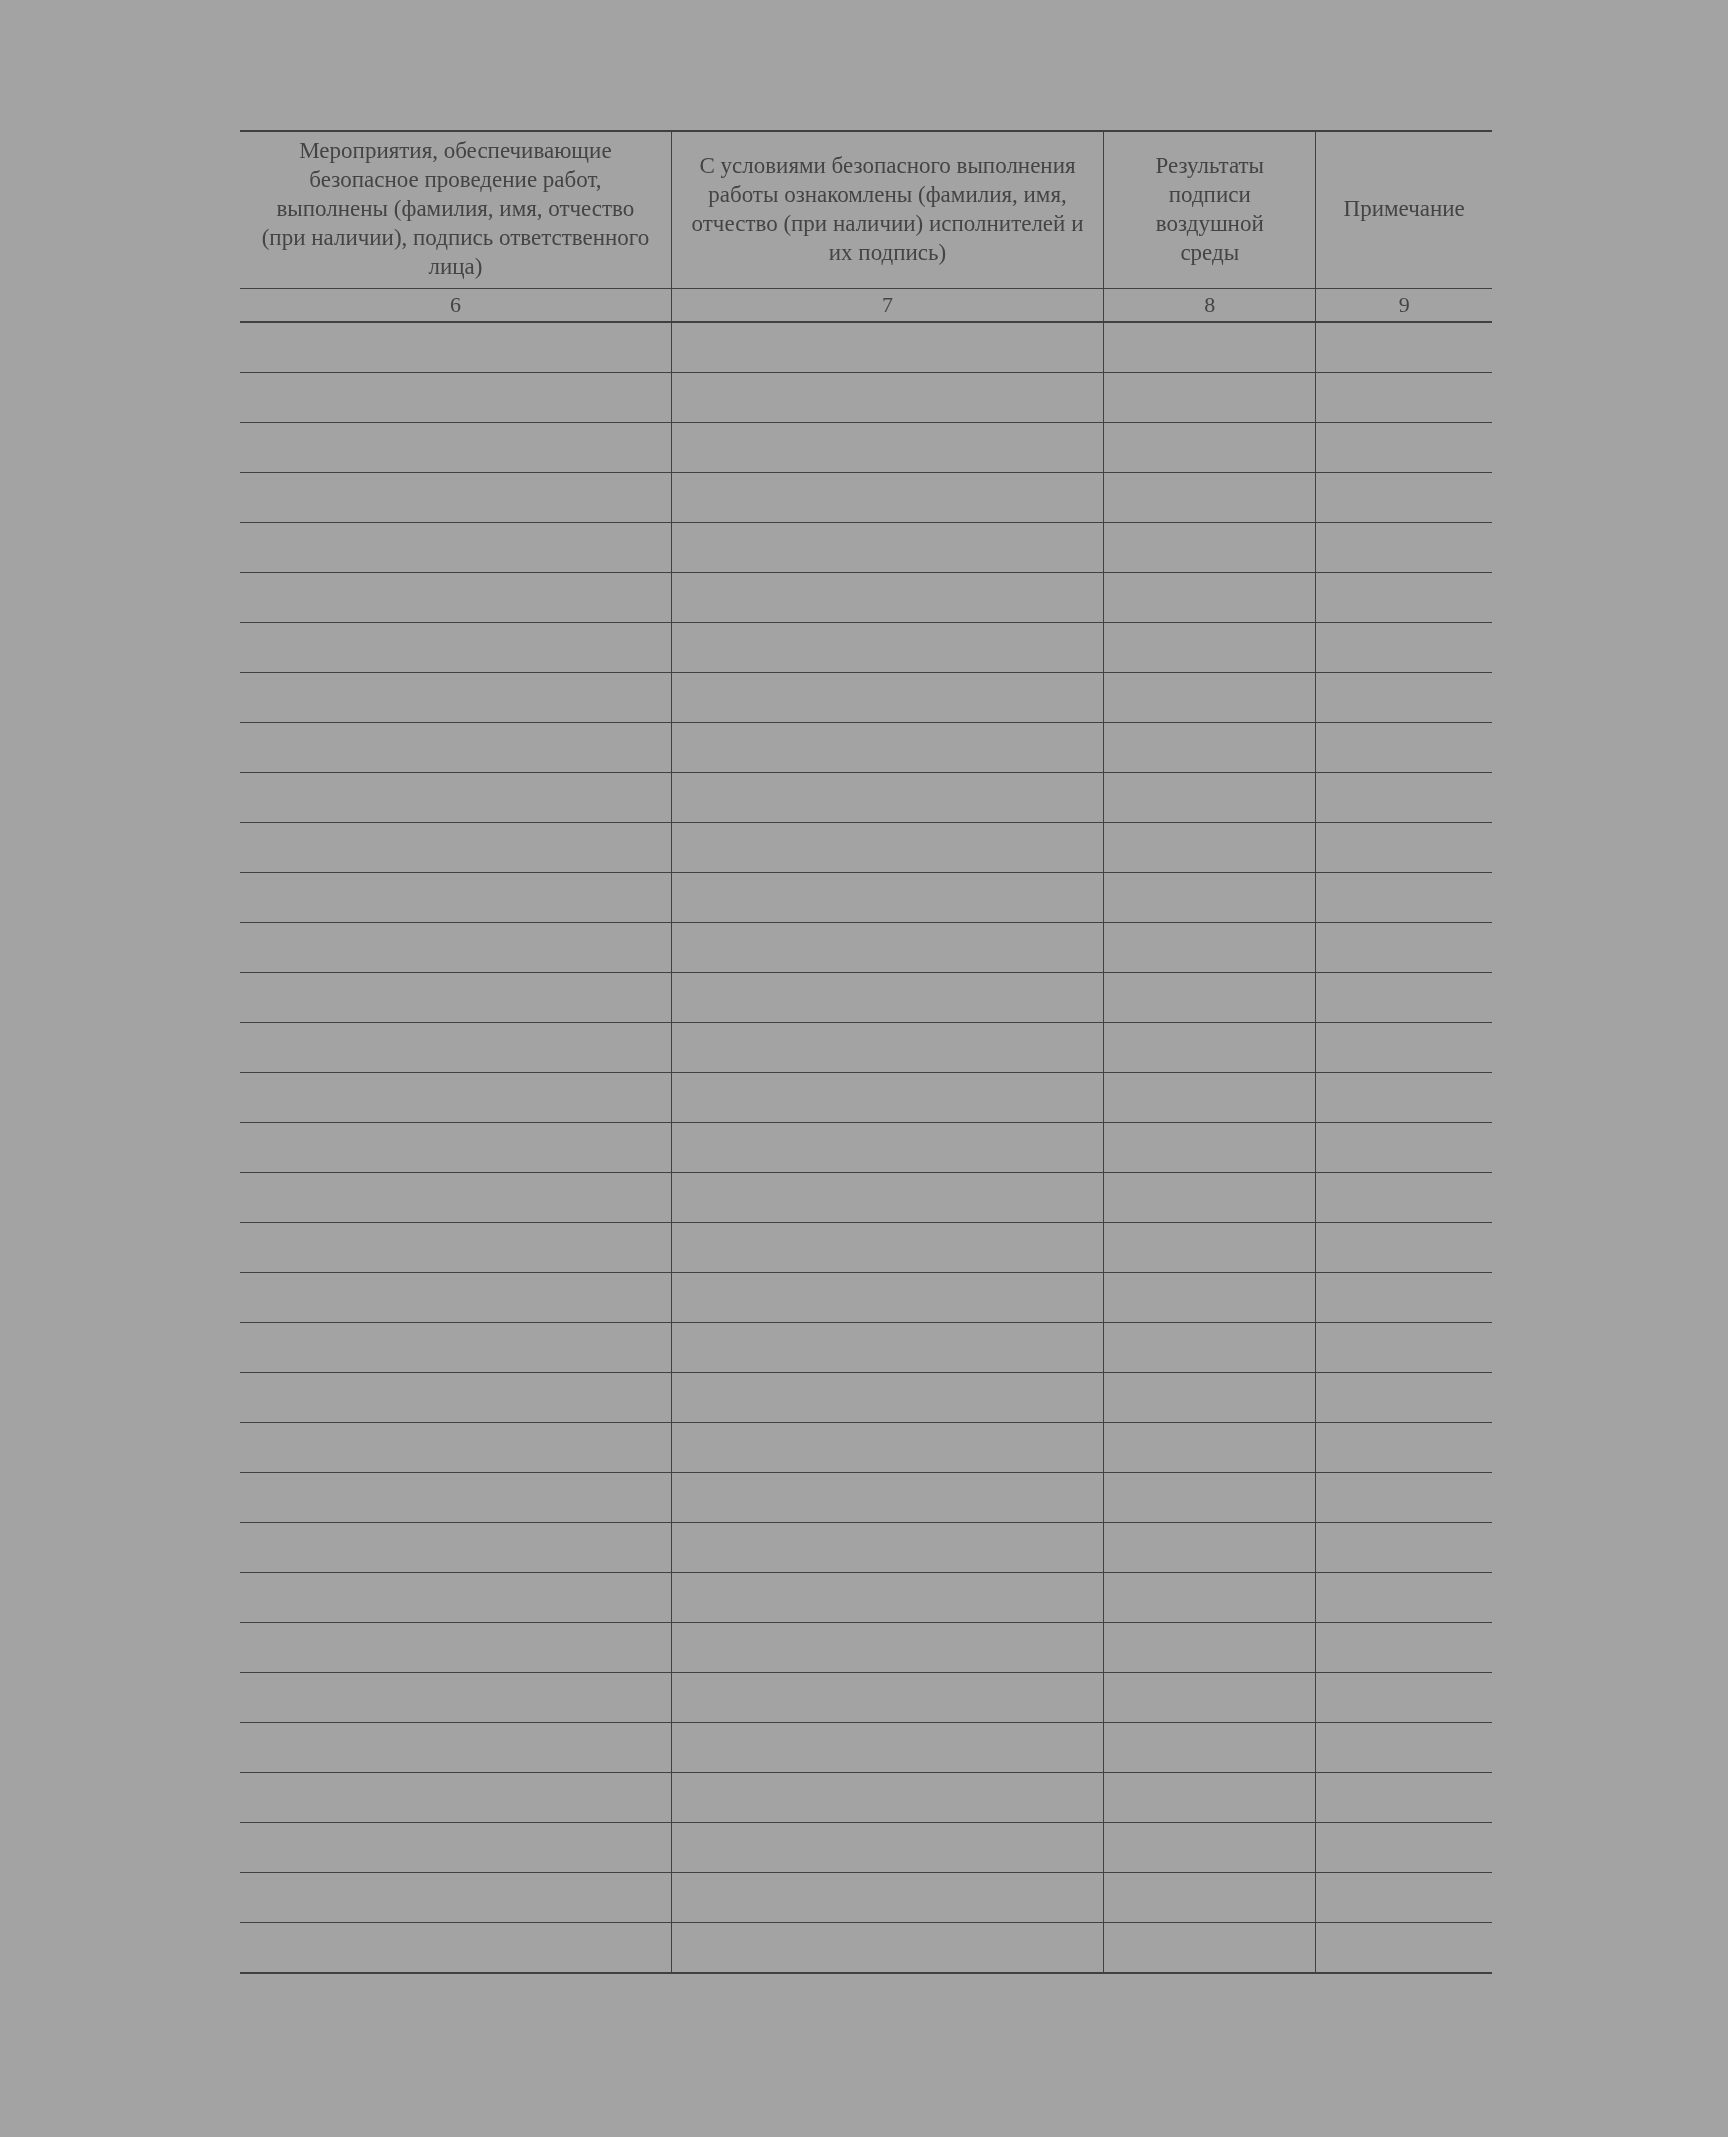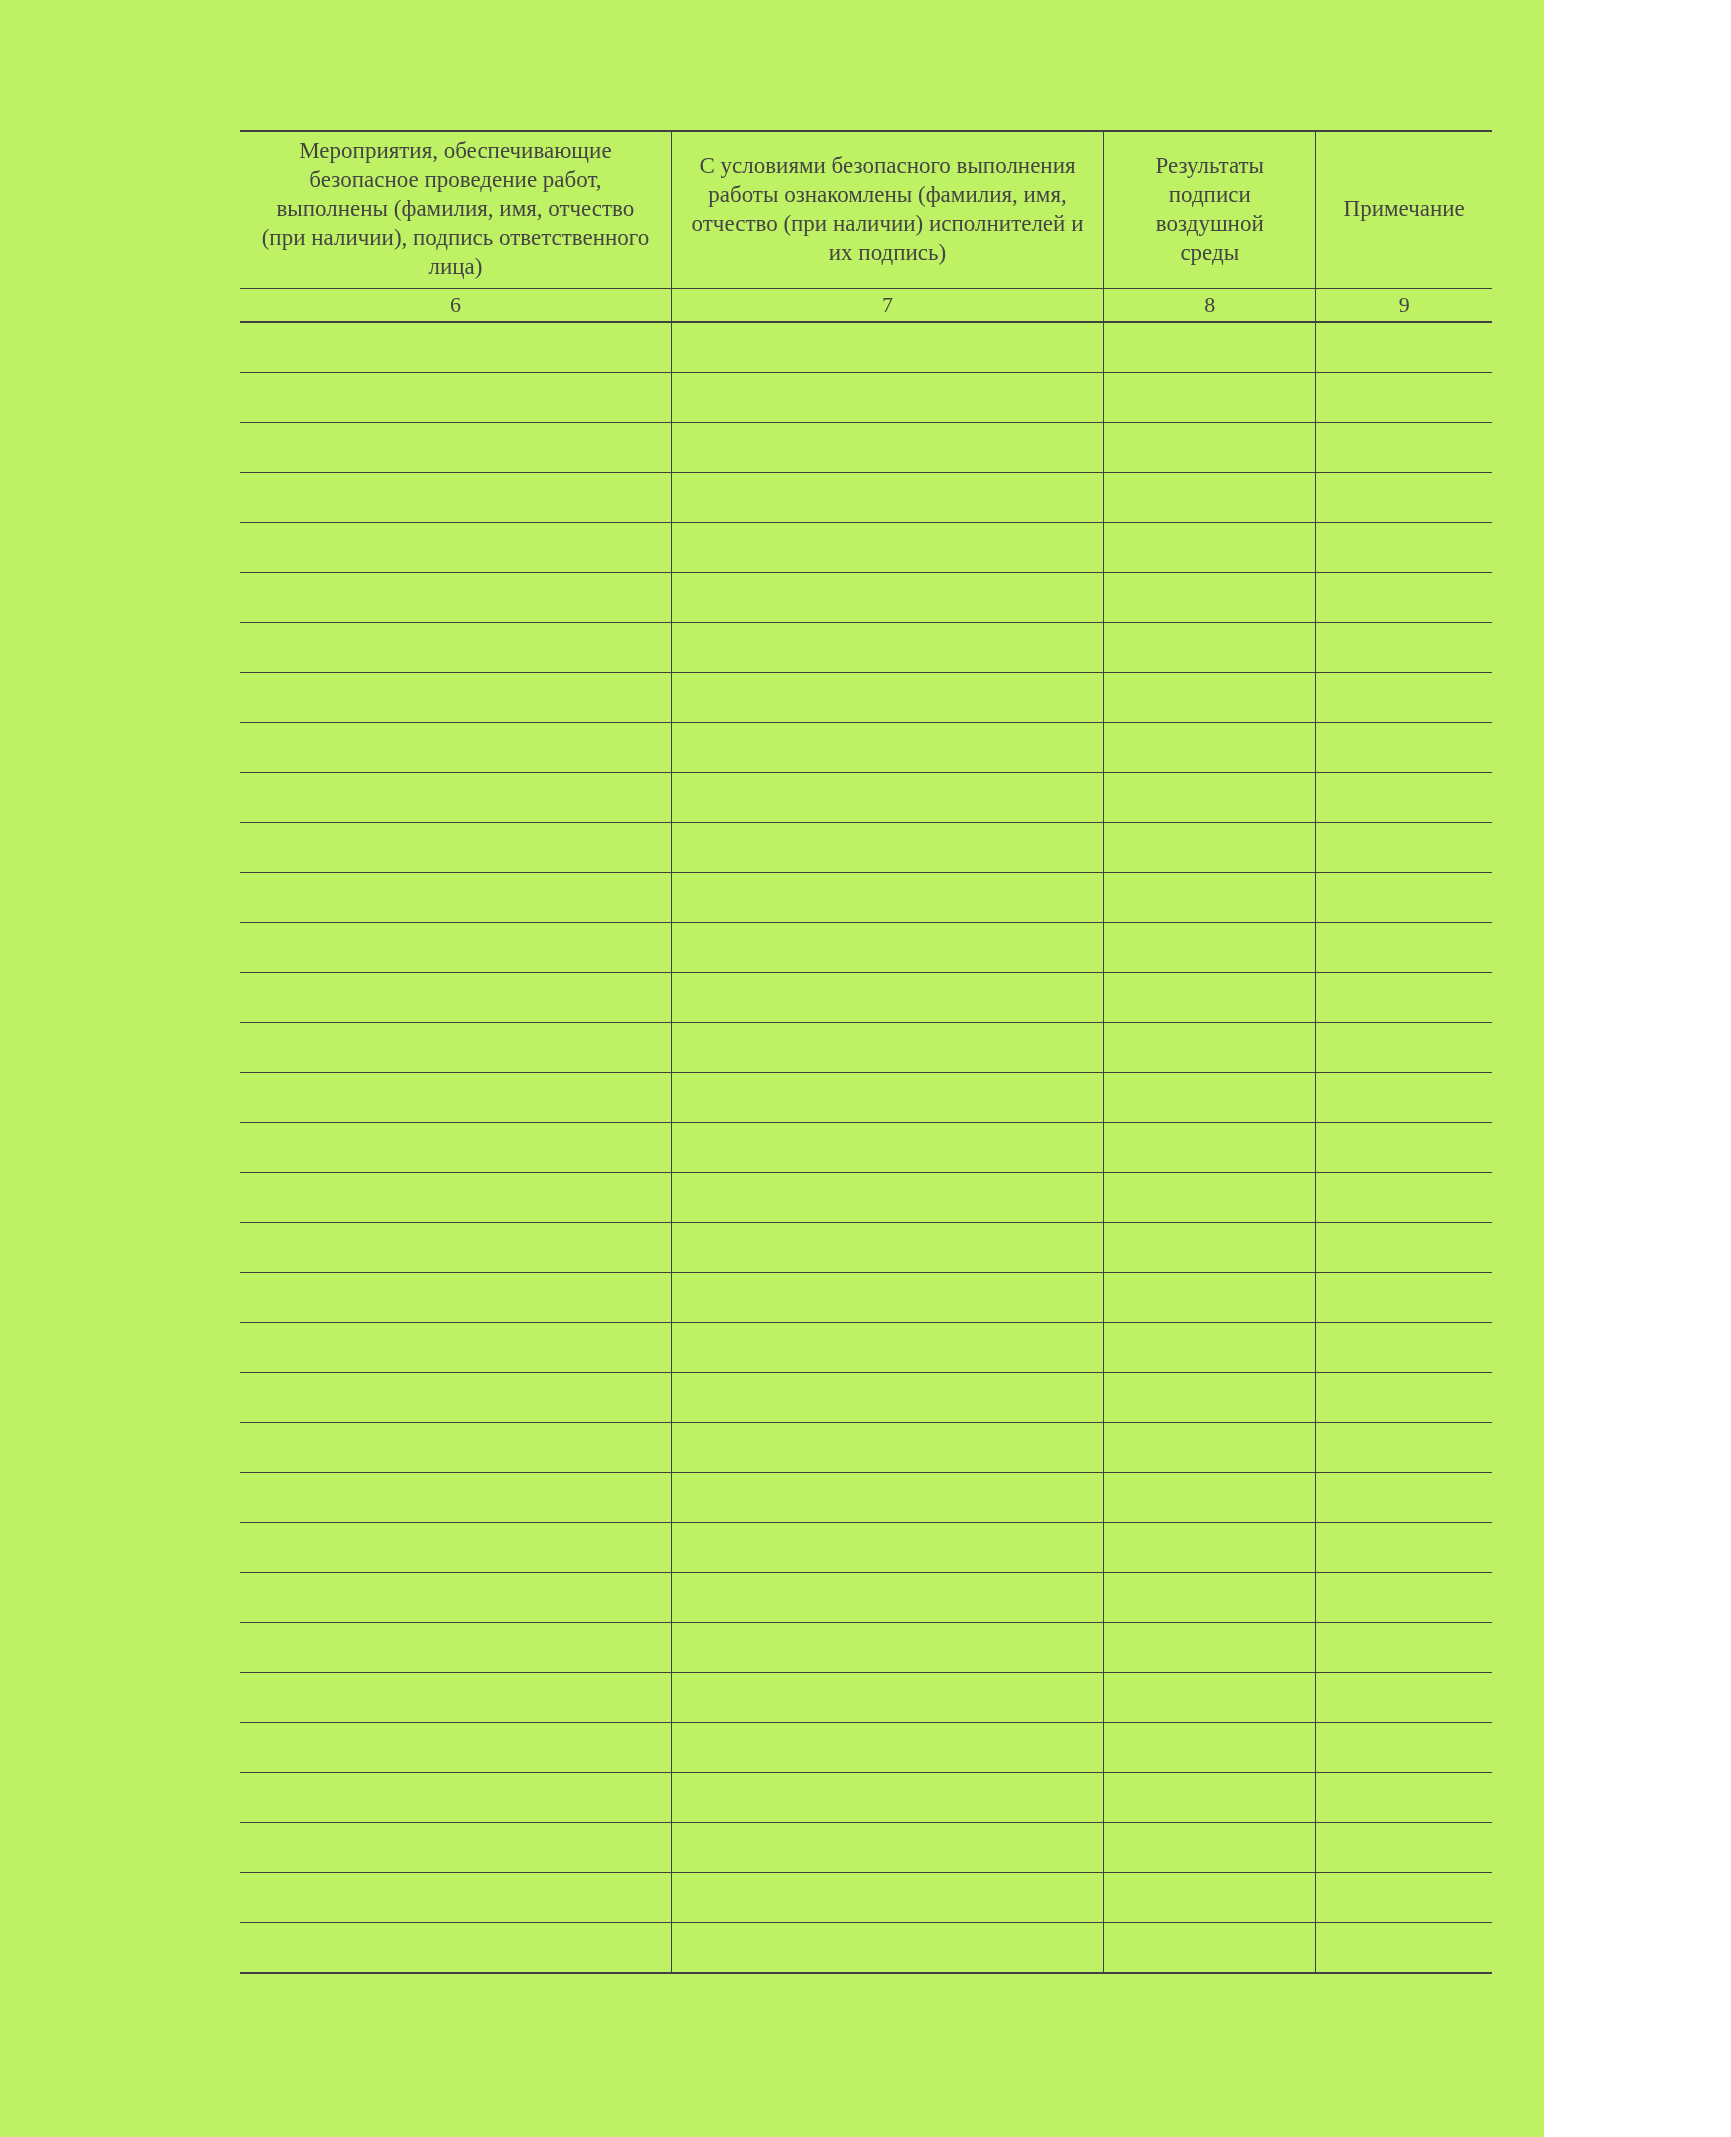--- a/index.html
+++ b/index.html
@@ -15,23 +15,23 @@
     height:2137px;
     background:#ffffff;
     font-family:"Liberation Serif","DejaVu Serif",serif;
     color:var(--text-color);
     position:relative;
     overflow:hidden;
   }
   .page{
     position:absolute;
     left:0; top:0;
-    width:1544px;
+    width:1728px;
     height:2137px;
-    background:#bef264;
+    background:#a3a3a3;
   }
   table.form-table{
     position:absolute;
     left:240px;
     top:130px;
     width:1252px;
     border-collapse:collapse;
     table-layout:fixed;
     border-top:2.7px solid var(--line-color);
     border-bottom:2.7px solid var(--line-color);

